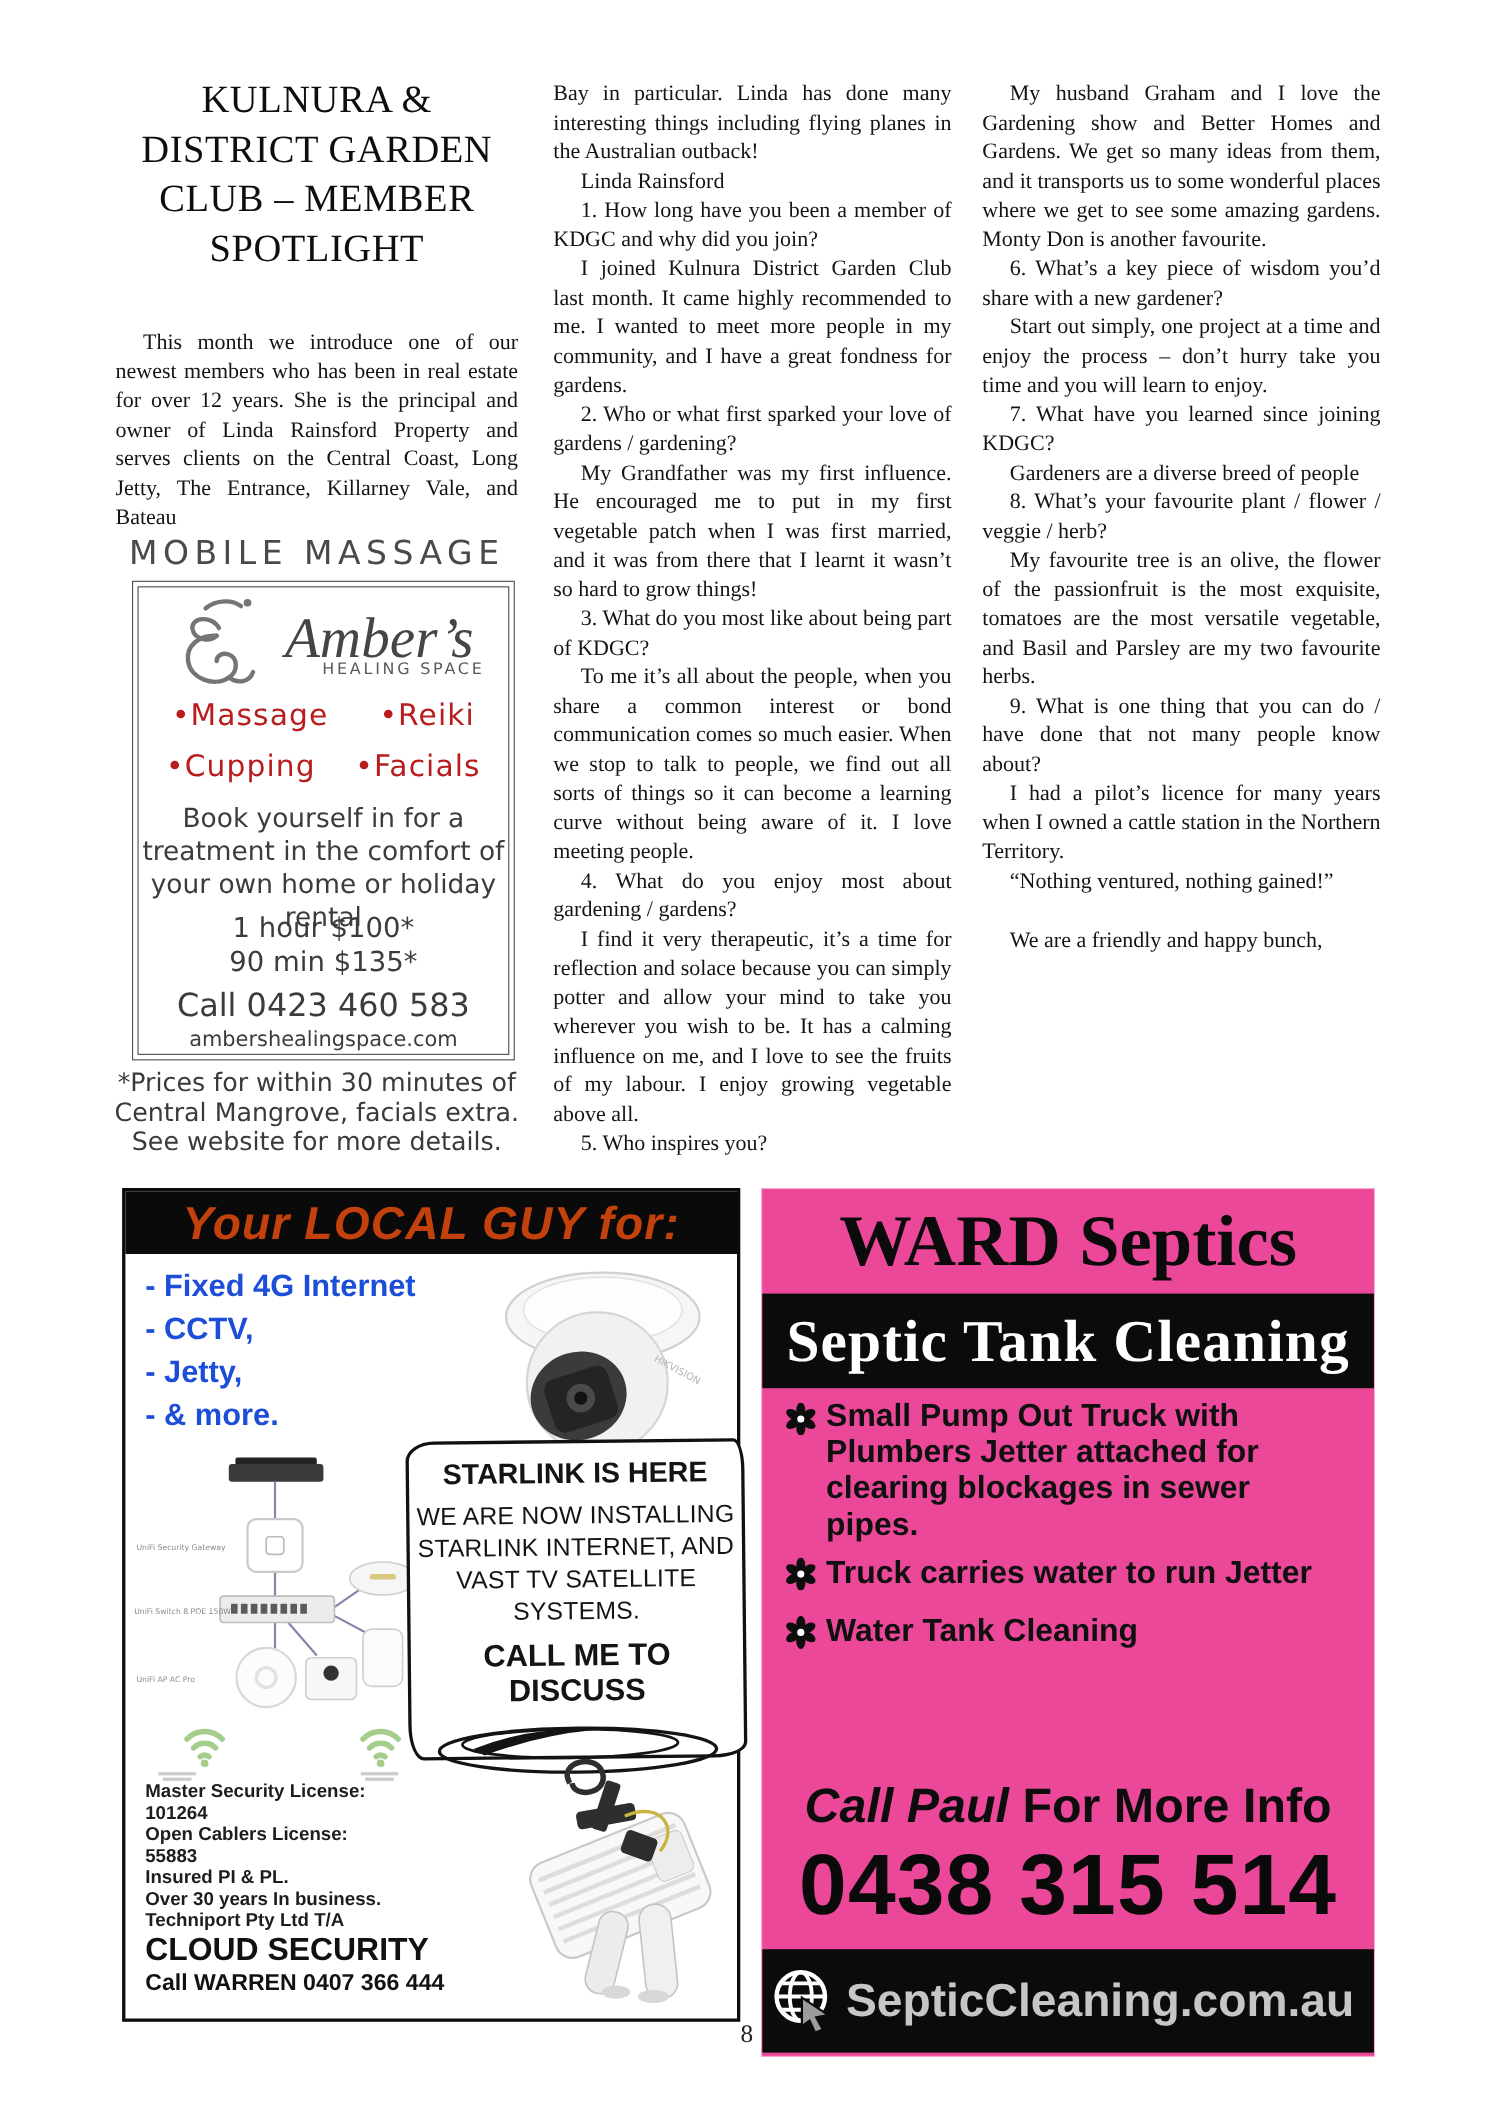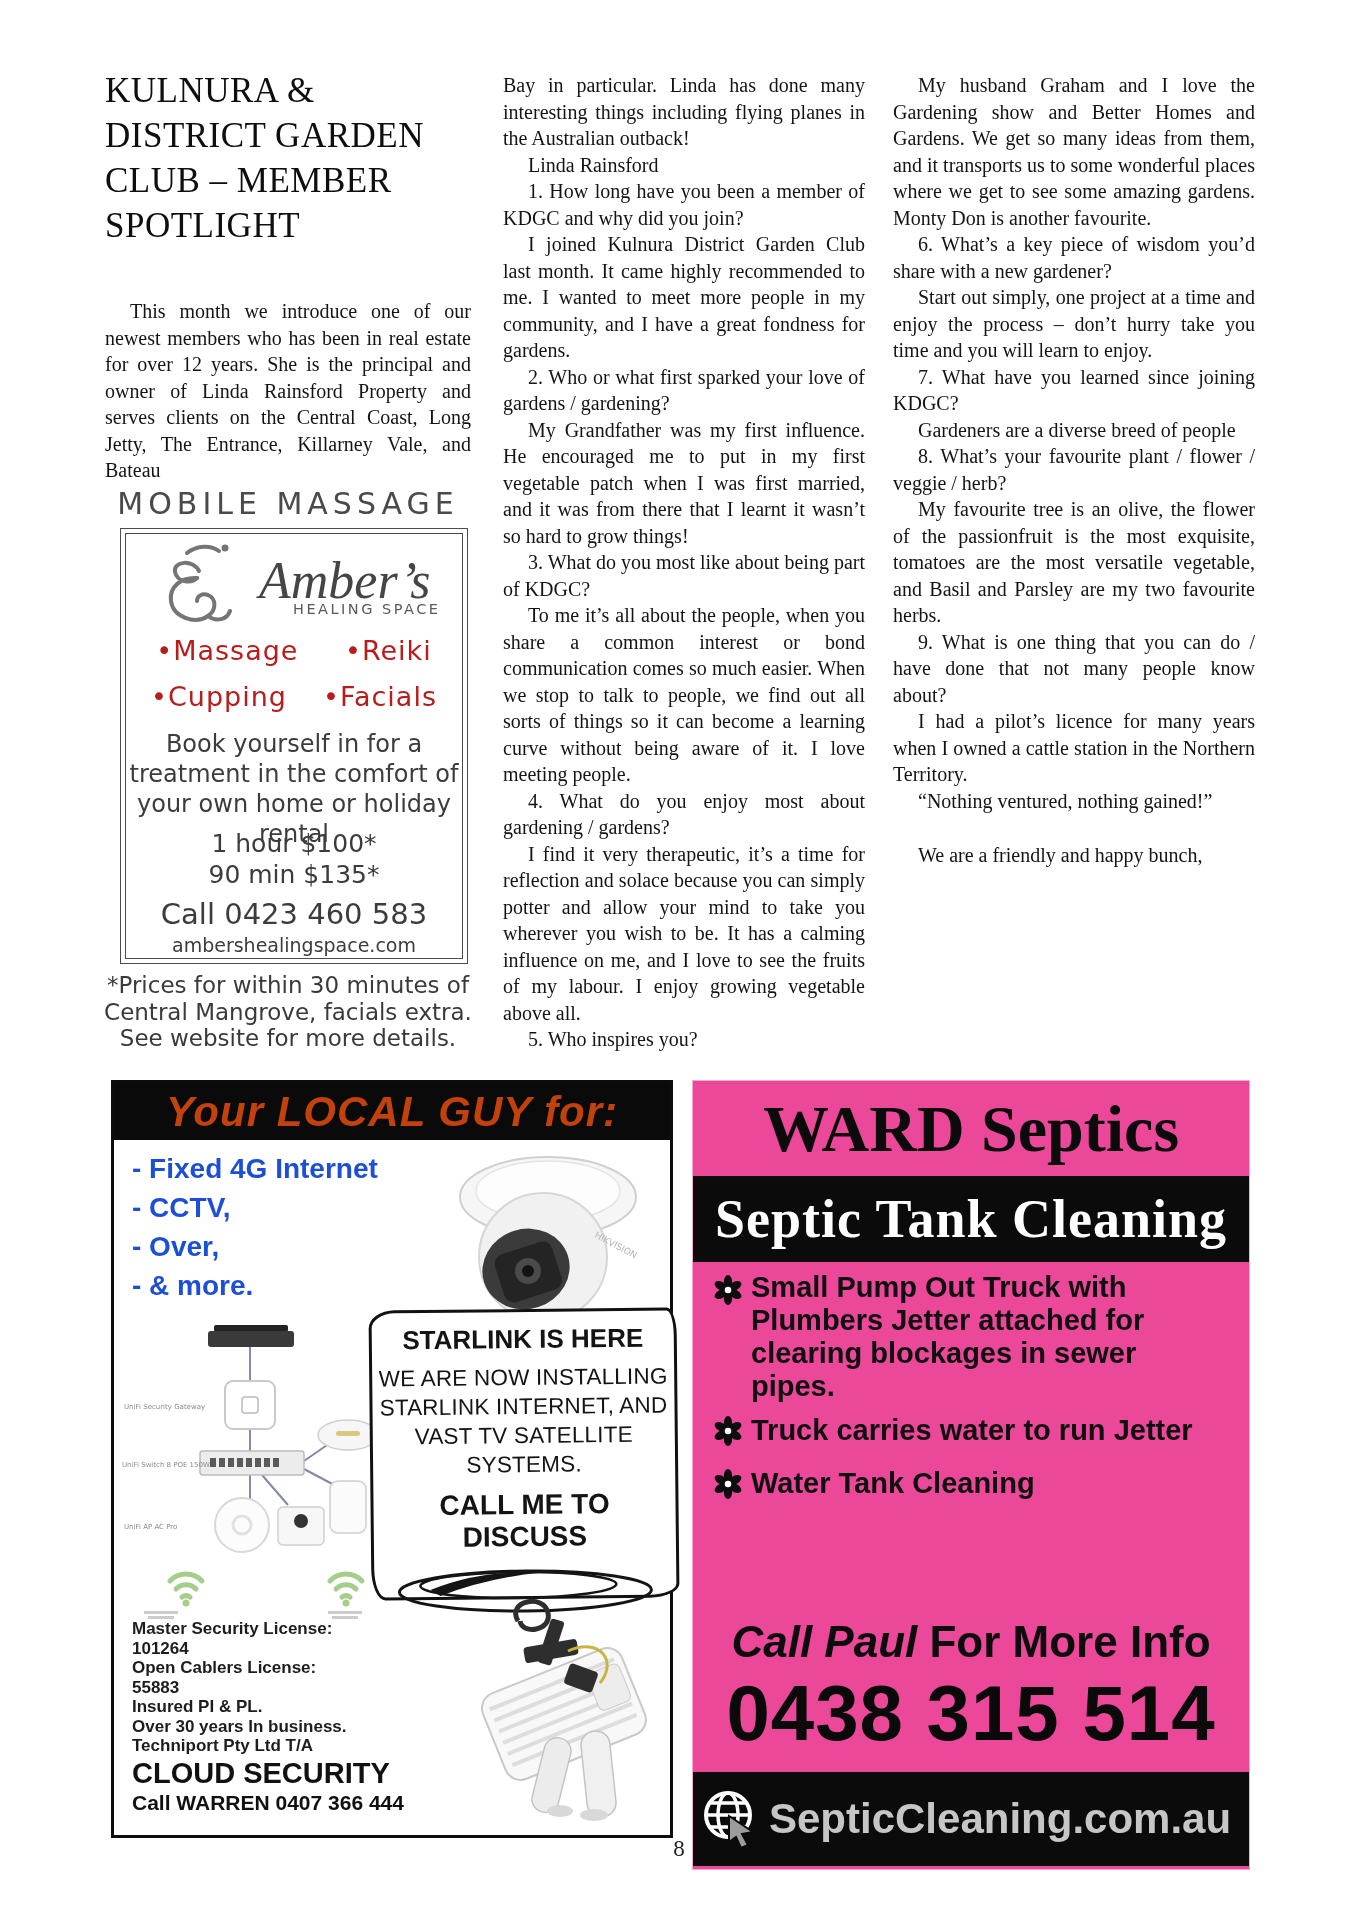--- a/index.html
+++ b/index.html
@@ -1,20 +1,20 @@
 <!DOCTYPE html>
 <html><head>
 <meta charset="utf-8">
 <style>
   html,body{margin:0;padding:0;background:#ffffff;}
   #page{position:relative;width:1358px;height:1920px;background:#fff;
         font-family:"Liberation Serif",serif;color:#141414;overflow:hidden;}
   .abs{position:absolute;}
   
-  .headline{width:366px;text-align:left;font-size:35px;line-height:45px;
+  .headline{width:366px;text-align:center;font-size:35px;line-height:45px;
             letter-spacing:.5px;color:#0e0e0e;}
   .article-col{width:362px;font-size:20px;line-height:26.5px;text-align:justify;}
   .article-col p{margin:0;}
   .article-col p.ind{text-indent:25px;}
   .article-col p.gap{margin-top:28px;}
   
   .gothic{font-family:"DejaVu Sans",sans-serif;color:#3c3c3c;}
   .mm-head{width:366px;text-align:center;font-size:30px;letter-spacing:5px;color:#4a4a4a;}
   .mbox{width:346px;height:434px;border:1.6px solid #4c4c4c;outline:1px solid #4c4c4c;
         outline-offset:-6px;background:#fff;}
@@ -156,21 +156,21 @@
   <div class="abs mm-foot gothic" style="left:98px;top:972px">*Prices for within 30 minutes of Central Mangrove, facials extra. See website for more details.</div>
 
   <div class="abs lg-box" style="left:111px;top:1080px">
     <div class="lg-banner">
       <span>Your LOCAL GUY for:</span>
     </div>
 
     <div class="abs" style="left:18px;top:66px">
       <div class="lg-item">- Fixed 4G Internet</div>
       <div class="lg-item">- CCTV,</div>
-      <div class="lg-item">- Over,</div>
+      <div class="lg-item">- Jetty,</div>
       <div class="lg-item">- &amp; more.</div>
     </div>
 
     <svg class="abs" style="left:332px;top:66px" width="205" height="190" viewBox="0 0 205 190">
       <ellipse cx="102" cy="48" rx="88" ry="40" fill="#f6f6f6" stroke="#d0d0d0" stroke-width="2"></ellipse>
       <ellipse cx="102" cy="42" rx="72" ry="30" fill="#fdfdfd" stroke="#e4e4e4" stroke-width="1.5"></ellipse>
       <circle cx="97" cy="108" r="64" fill="#f1f1f1" stroke="#d6d6d6" stroke-width="2"></circle>
       <ellipse cx="80" cy="120" rx="44" ry="40" fill="#3b3b3b" transform="rotate(-18 80 120)"></ellipse>
       <rect x="52" y="98" width="60" height="50" rx="10" fill="#242424" transform="rotate(-18 82 122)"></rect>
       <circle cx="82" cy="122" r="13" fill="#4a4a4a"></circle>

